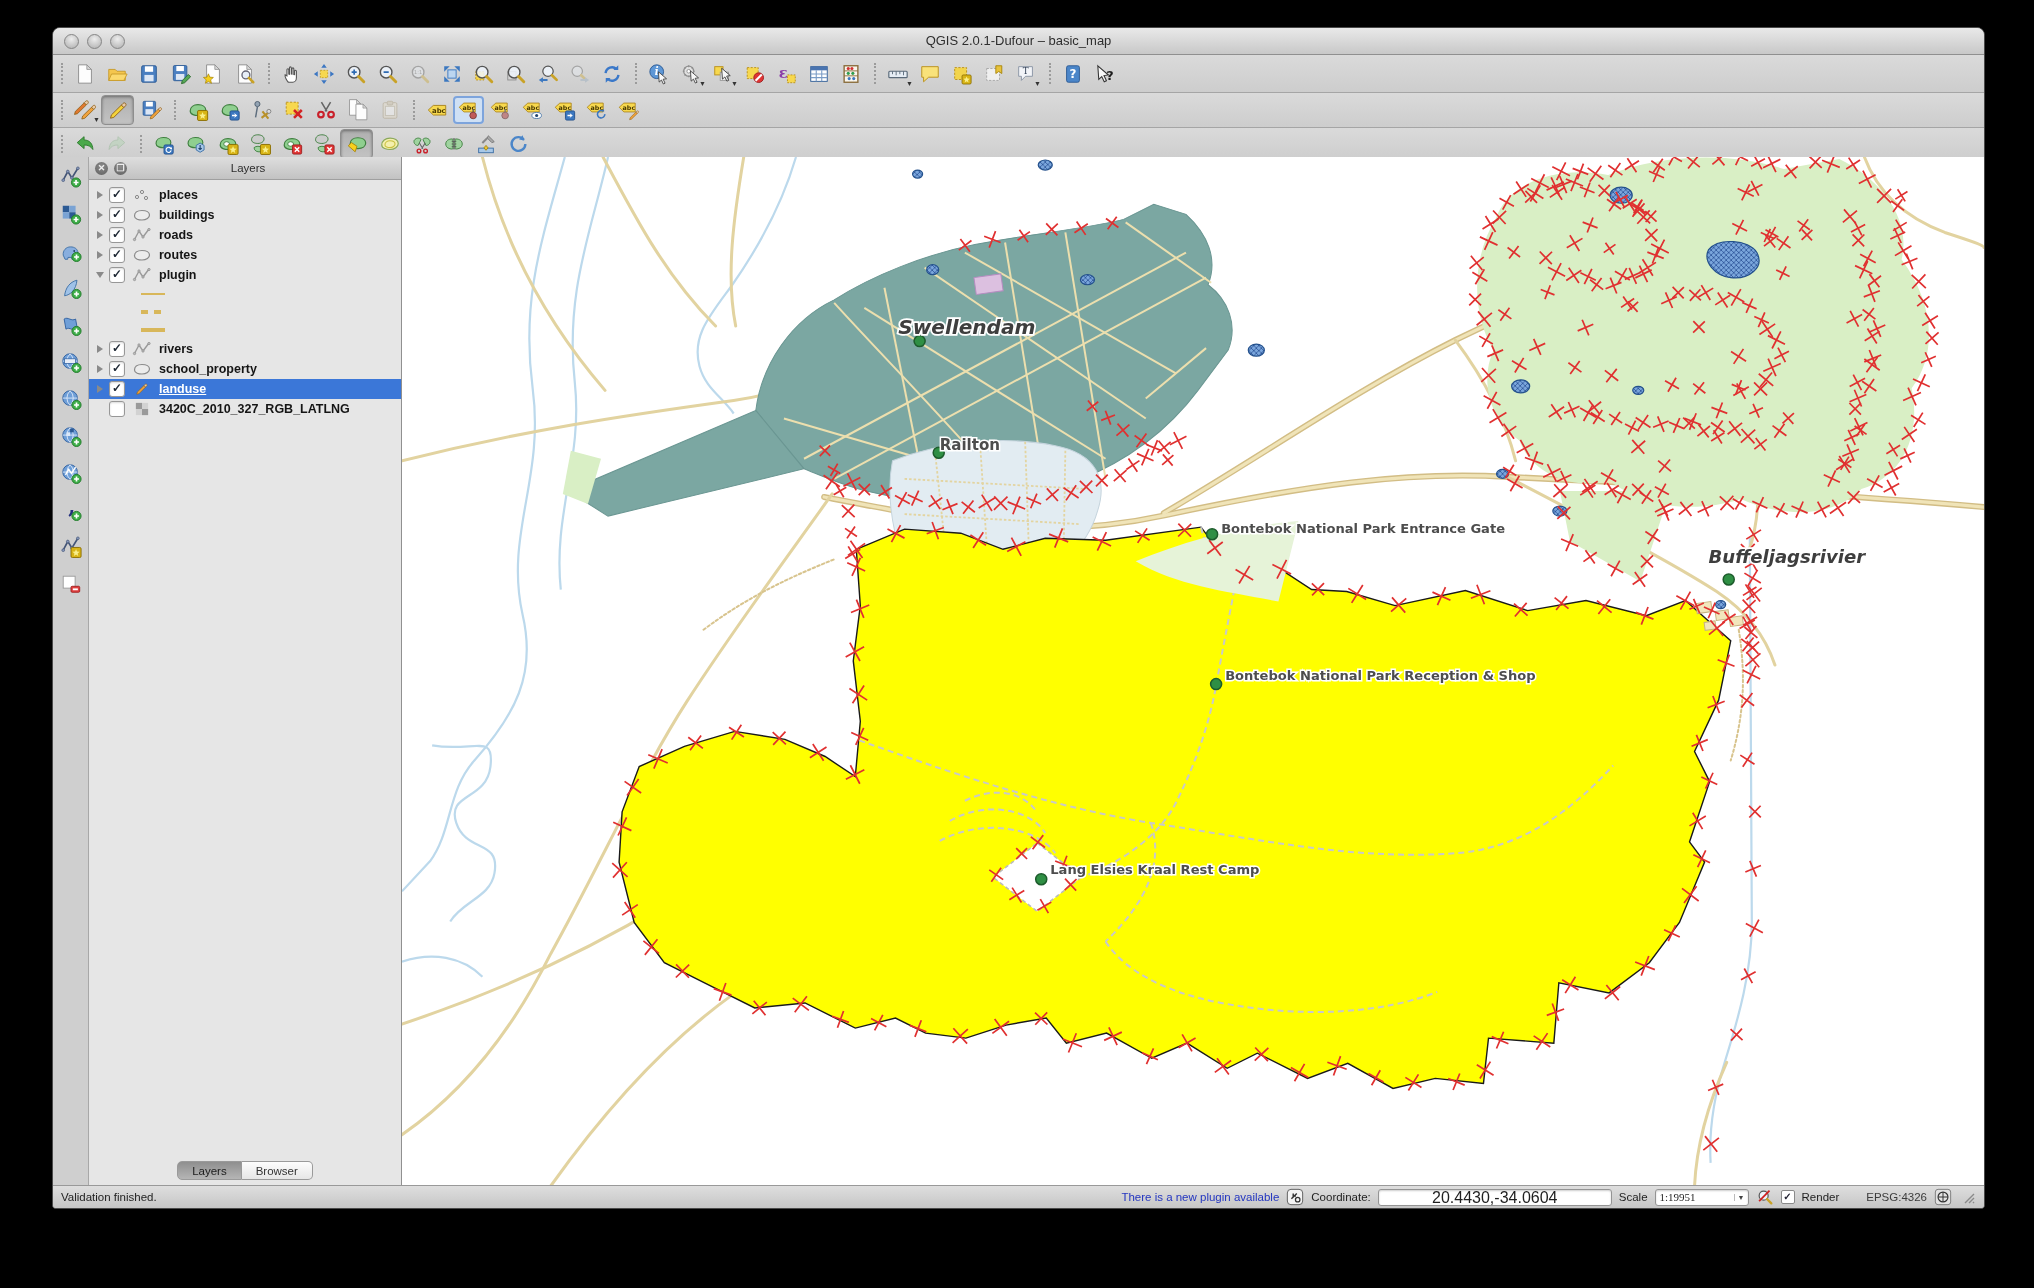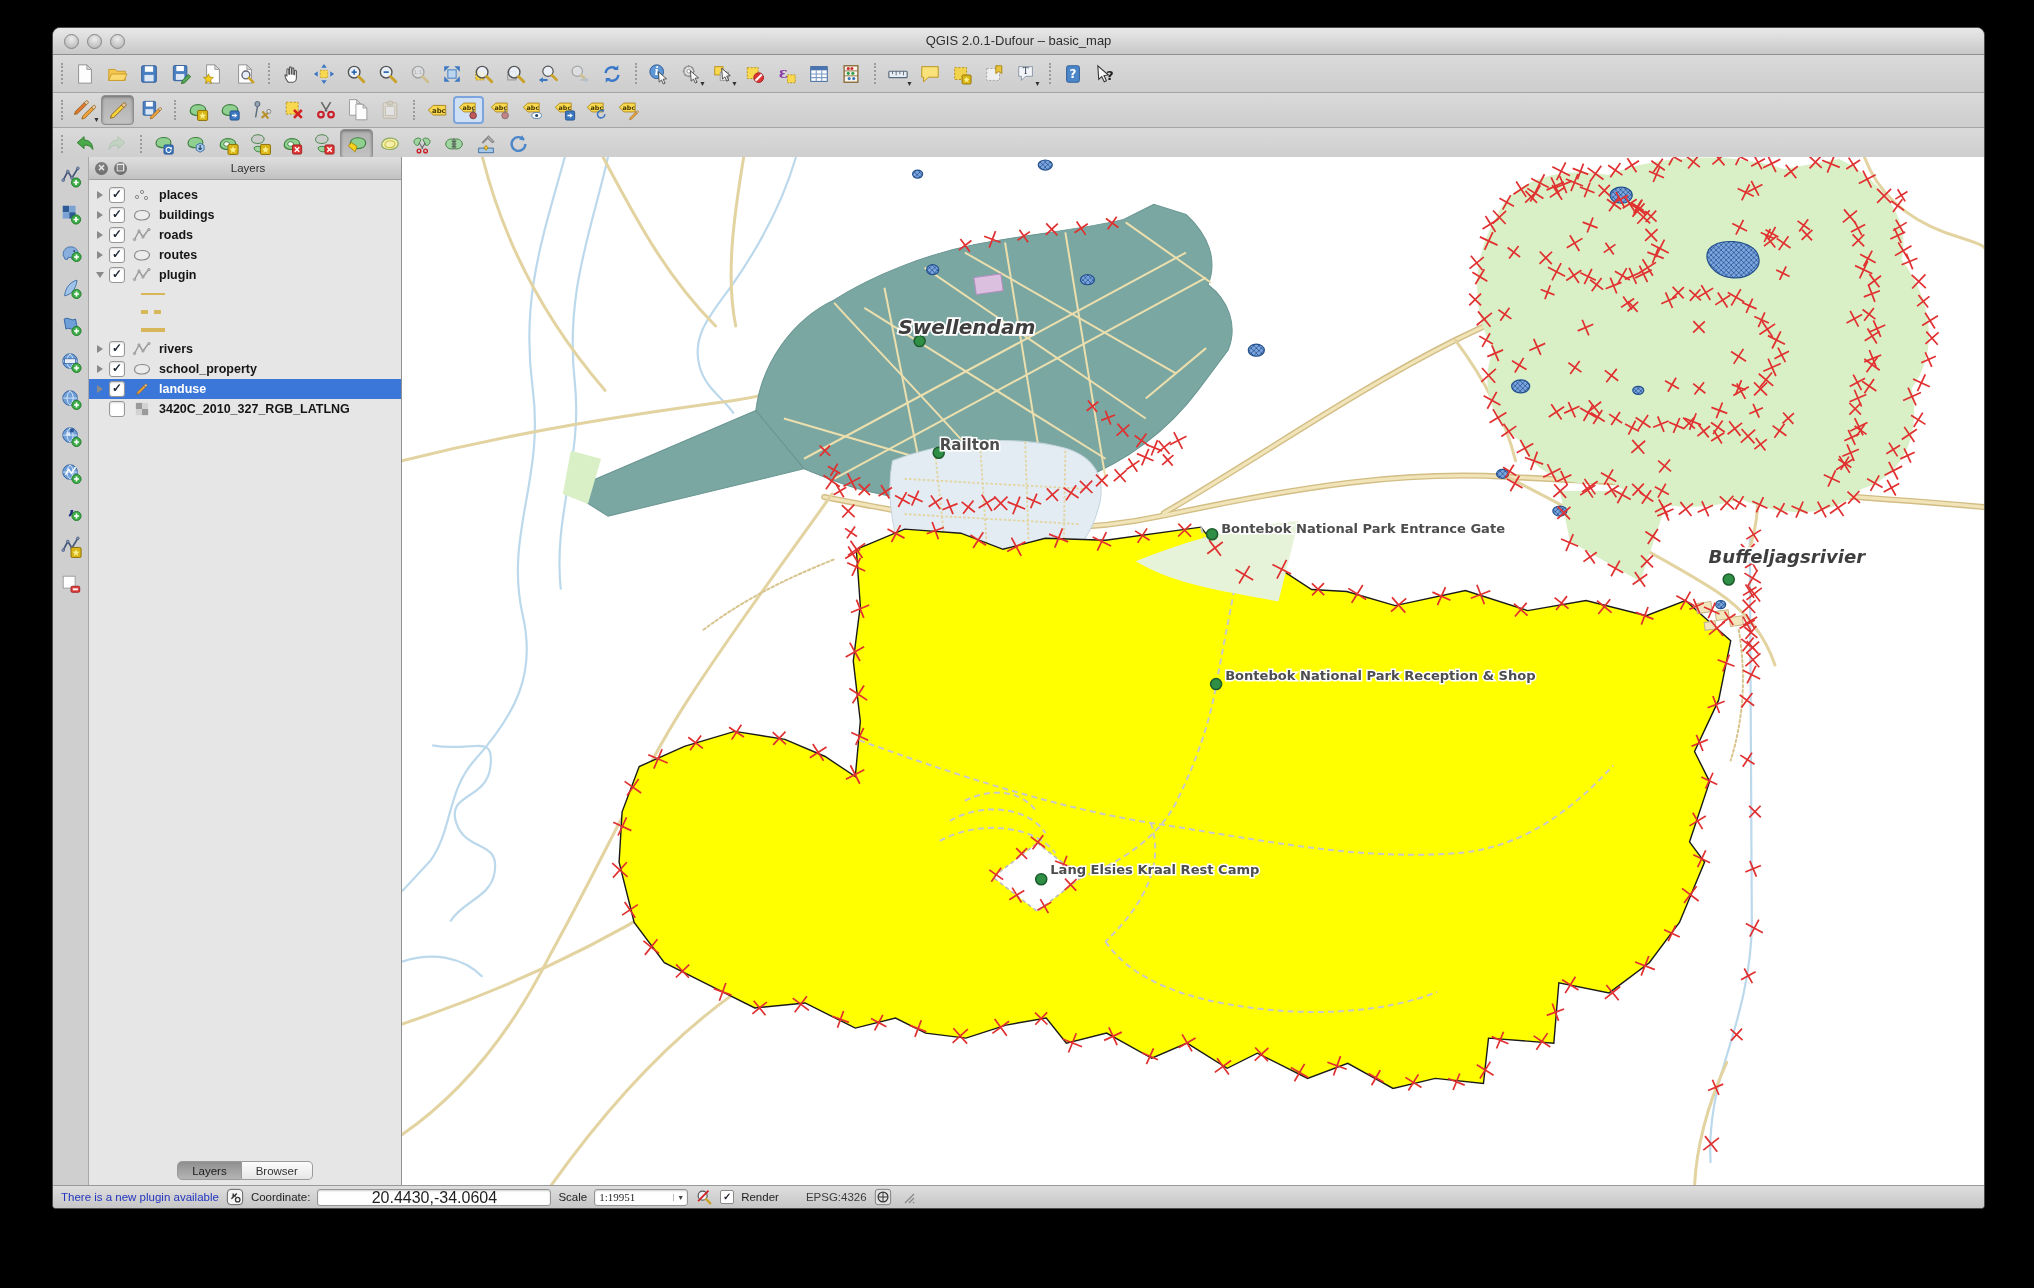--- a/index.html
+++ b/index.html
@@ -26,21 +26,21 @@
   .content{position:absolute;top:129px;bottom:22px;left:0;right:0;display:flex;}
   .vstrip{width:35px;background:#cfcfcf;border-right:1px solid #a8a8a8;display:flex;flex-direction:column;align-items:center;padding-top:6px;gap:10px;flex:none;}
   .vstrip .tb{width:29px;height:27px;}
   .panel{width:312px;flex:none;background:#e6e6e6;border-right:1px solid #909090;display:flex;flex-direction:column;}
   .phead{height:22px;background:linear-gradient(#dedede,#c2c2c2);border-bottom:1px solid #9f9f9f;display:flex;align-items:center;padding:0 6px;gap:6px;flex:none;}
   .phbtn{width:13px;height:13px;border-radius:50%;background:radial-gradient(circle at 50% 35%,#8d8d8d,#5f5f5f);color:#eee;font-size:9px;line-height:13px;text-align:center;font-weight:bold;}
   .ptitle{flex:1;text-align:center;font-size:11.5px;color:#2e2e2e;margin-right:32px;}
   .llist{flex:1;padding-top:5px;font-size:12.5px;overflow:hidden;background:#e6e6e6;}
   .lrow{display:flex;align-items:center;height:20px;gap:6px;padding-left:8px;color:#151515;font-weight:bold;white-space:nowrap;}
   .lrow.selected{background:var(--sel,#3b77d8);color:#fff;}
-  .lrow.selected .llabel{}
+  .lrow.selected .llabel{text-decoration:underline;}
   .tri{width:0;height:0;border-left:6px solid #8a8a8a;border-top:4.5px solid transparent;border-bottom:4.5px solid transparent;flex:none;}
   .tri.down{transform:rotate(90deg);}
   .tri.none{border-left-color:transparent;}
   .cb{width:14px;height:14px;background:#fff;border:1px solid #979797;border-radius:3px;font-size:12px;line-height:12px;text-align:center;color:#1d2733;font-weight:bold;flex:none;box-shadow:inset 0 1px 2px rgba(0,0,0,.15);}
   .lsym{width:22px;height:16px;display:flex;align-items:center;justify-content:center;flex:none;}
   .swrow{height:18px;display:flex;align-items:center;padding-left:52px;}
   .ptabs{height:25px;display:flex;align-items:center;justify-content:center;flex:none;padding-bottom:3px;}
   .ptab{border:1px solid #9a9a9a;padding:2.5px 14px;font-size:11.5px;background:linear-gradient(#fdfdfd,#e6e6e6);color:#333;}
   .ptab:first-child{border-radius:5px 0 0 5px;}
   .ptab:last-child{border-radius:0 5px 5px 0;border-left:none;text-align:right;}
@@ -1534,20 +1534,21 @@
           <text class="mlbl" x="815" y="374">Bontebok National Park Entrance Gate</text>
           <text class="mlbl" x="819" y="520">Bontebok National Park Reception &amp; Shop</text>
           <text class="mlbl" x="645" y="713">Lang Elsies Kraal Rest Camp</text>
           <text class="mlbl big" x="1300" y="404" style="font-size:18px">Buffeljagsrivier</text>
         </g>
       </svg>
     </div>
   </div>
 
   <div class="statusbar">
+    <span class="sbmsg">Validation finished.</span>
     <span class="sblink">There is a new plugin available</span>
     <svg class="sbico" viewBox="0 0 20 20">
         <rect x="1.5" y="1.5" width="17" height="17" rx="4" fill="#f4f4f4" stroke="#555"></rect>
         <path d="M6 12l6-6M8 6v3h3" fill="none" stroke="#333" stroke-width="1.6"></path>
         <circle cx="13" cy="13" r="2.5" fill="none" stroke="#333" stroke-width="1.4"></circle>
       </svg>
     <span>Coordinate:</span>
     <span class="sbinput">20.4430,-34.0604</span>
     <span>Scale</span>
     <span class="sbcombo">

